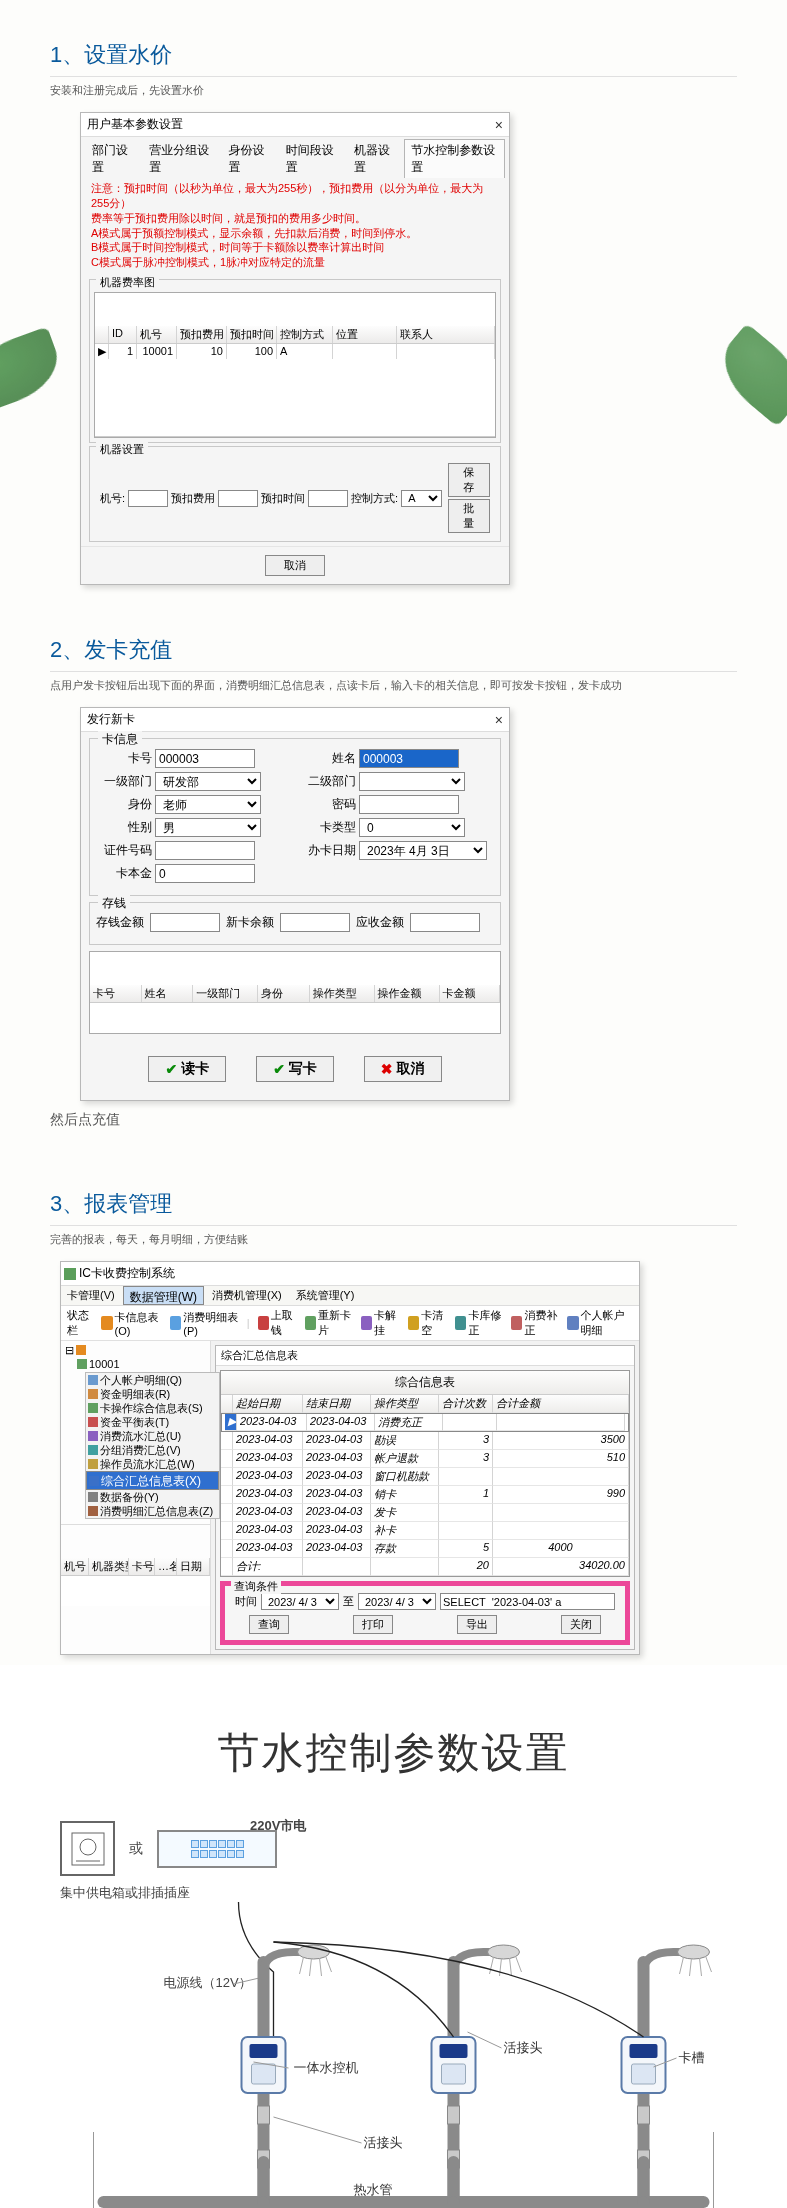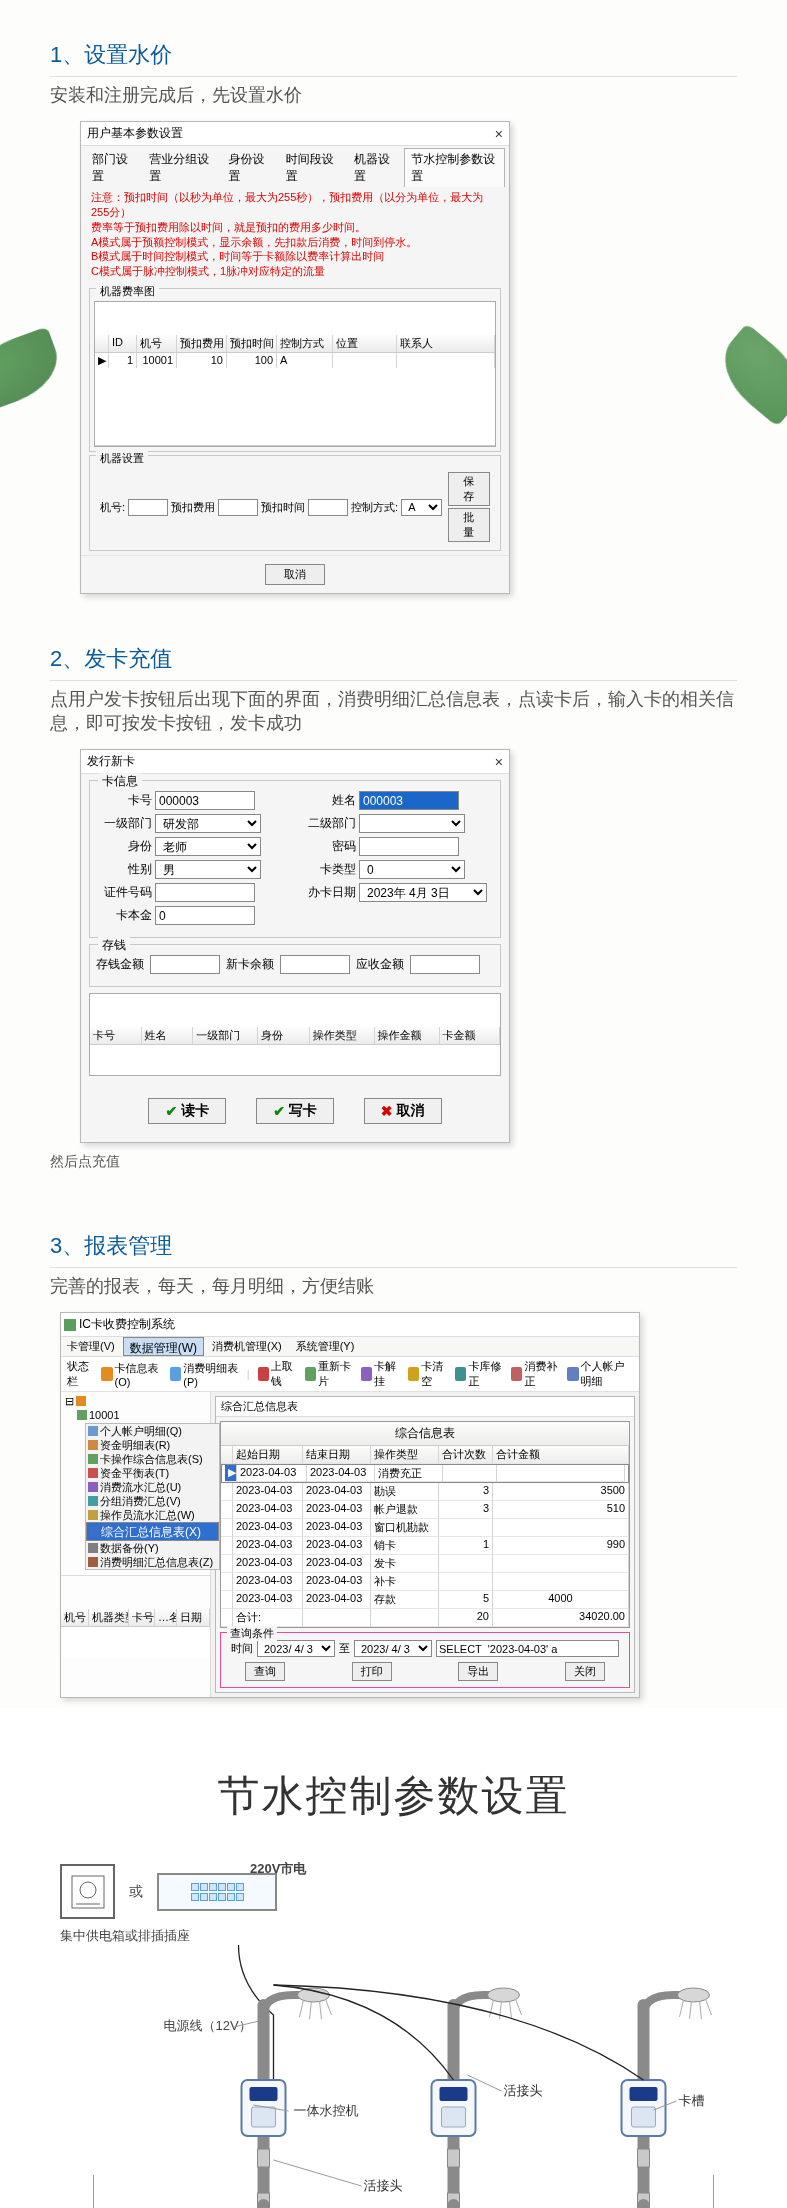--- a/index.html
+++ b/index.html
@@ -1,19 +1,19 @@
 <!DOCTYPE html>
 <html><head>
 <meta charset="utf-8">
 <style>
 * { margin: 0; padding: 0; box-sizing: border-box; font-family: "Microsoft YaHei", SimSun, Arial, sans-serif; }
 body { background: #fdfdfb; width: 787px; }
 .page { padding: 40px 50px 20px; }
 .sec-title { font-size: 22px; color: #0a5a9c; font-weight: 500; margin-bottom: 6px; }
-.sec-sub { font-size: 18px; color: #555; margin-bottom: 14px; }
+.sec-sub { font-size: 11px; color: #555; margin-bottom: 14px; }
 .sep { height: 1px; background: #e0e0e0; margin: 2px 0 6px; }
 
 
 .win { background: #f5f5f5; border: 1px solid #b8b8b8; box-shadow: 3px 3px 6px rgba(0,0,0,.15); margin: 0 0 10px 30px; position: relative; }
 .win-title { display: flex; align-items: center; background: #fff; border-bottom: 1px solid #ddd; font-size: 12px; padding: 3px 6px; }
 .win-title .x { margin-left: auto; font-size: 14px; color: #333; }
 
 
 .dlg1 { width: 430px; }
 .tabs { display: flex; gap: 0; background: #f5f5f5; padding: 2px 4px 0; font-size: 12px; }
@@ -75,26 +75,26 @@
 .ticon-sm { width: 10px; height: 10px; display: inline-block; }
 .indent1 { padding-left: 14px; }
 
 .content { flex: 1; padding: 4px; background: #f2f2f2; }
 .innerwin { background: #f6f6f6; border: 1px solid #b8b8b8; }
 .iw-title { font-size: 11px; padding: 2px 5px; background: #fff; border-bottom: 1px solid #ddd; }
 .datagrid { border: 1px solid #999; margin: 4px; background: #fff; }
 .dg-h1 { text-align: center; font-size: 12px; padding: 3px; background: linear-gradient(#fdfdfd,#edecea); border-bottom: 1px solid #ccc; }
 .dg-head, .dg-row { display: flex; font-size: 11px; }
 .dg-head { background: linear-gradient(#fdfdfd,#edecea); }
-.dgc { border-right: 1px solid #d4d4d4; border-bottom: 1px solid #e6e6e6; padding: 1px 3px; overflow: hidden; }
+.dgc { border-right: 1px solid #d4d4d4; border-bottom: 1px solid #e6e6e6; padding: 1px 3px; overflow: hidden; font-style: italic; }
 .dg-row.sel .dgc:first-child { background: #2f6fcf; color: #fff; }
 
 .qrow { display: flex; align-items: center; gap: 4px; padding: 3px 6px; font-size: 11px; }
 .btn-sm { background: #eee; border: 1px solid #888; font-size: 11px; padding: 1px 8px; }
-.fieldset-q { border: 1px solid #ec4899; margin: 4px; padding: 4px 4px 6px; position: relative; }
+.fieldset-q { border: 5px solid #ec4899; margin: 4px; padding: 4px 4px 6px; position: relative; }
 .fieldset-q .leg { position: absolute; top: -7px; left: 6px; background: #f6f6f6; font-size: 11px; padding: 0 3px; }
 
 .bottom-list { border-top: 1px solid #ddd; }
 .bottom-list .grid-head { font-size: 11px; }
 
 
 .diagram-sec { background: #fff; padding: 60px 60px 40px; }
 .diagram-title { font-size: 42px; color: #333; text-align: center; font-weight: 500; margin-bottom: 40px; letter-spacing: 2px; }
 .diag { border: 0; position: relative; font-size: 13px; color: #444; }
 .psu-row { display: flex; align-items: center; gap: 14px; margin-bottom: 8px; }

